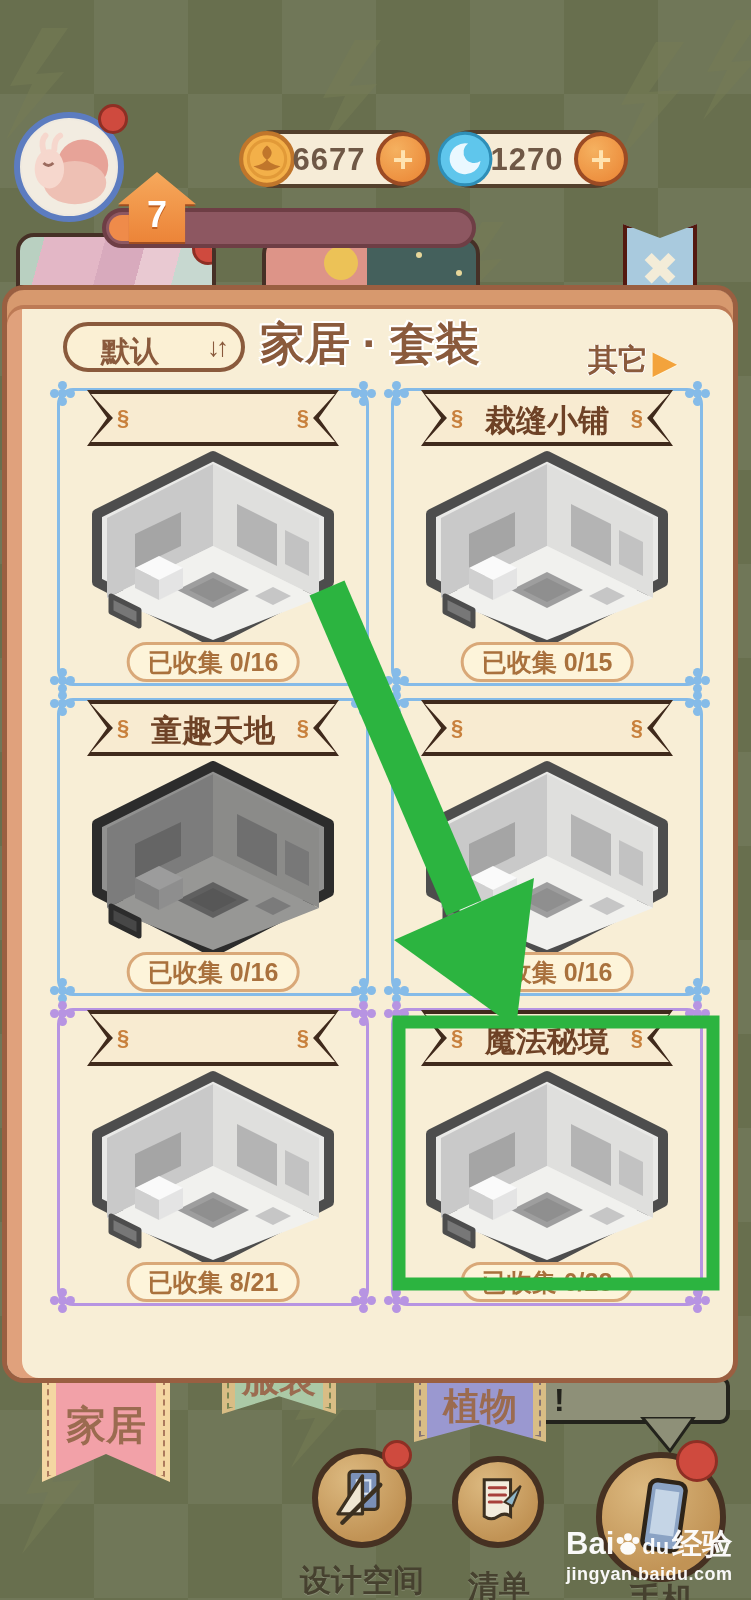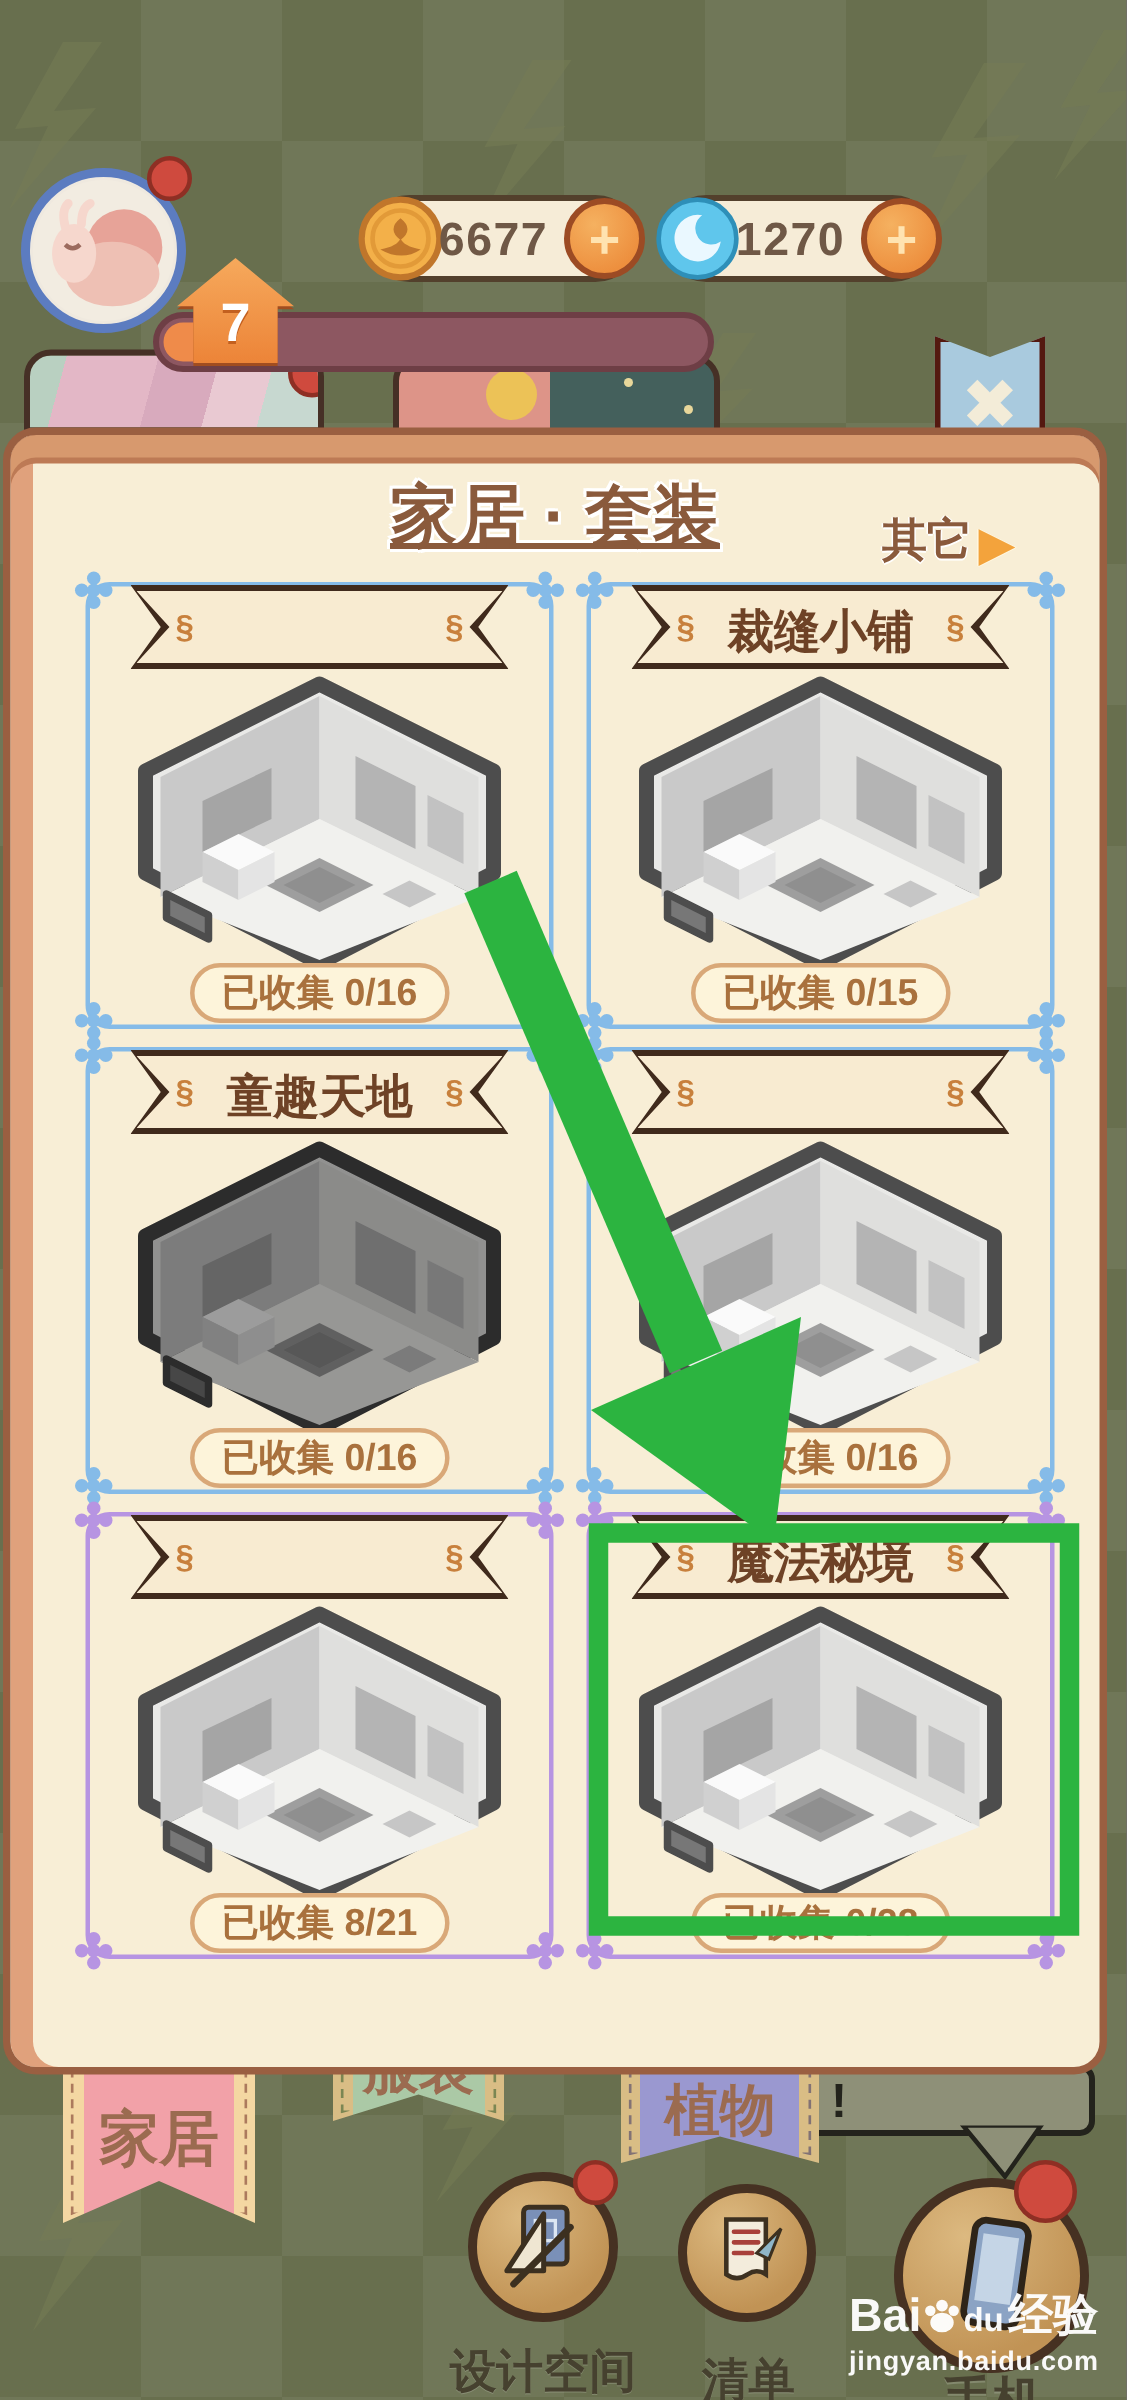--- a/index.html
+++ b/index.html
@@ -61,21 +61,21 @@
   
   .panel{position:absolute;left:2px;top:285px;width:736px;height:1098px;z-index:4;
     background:#f8eed6;border:5px solid #9a5f41;border-radius:22px;box-sizing:border-box;
     box-shadow:inset 0 15px 0 #d7996e, inset 0 19px 0 #bd7a55, inset 15px 0 0 #e0a17c;}
   .sortbtn{position:absolute;left:56px;top:32px;width:182px;height:50px;border-radius:28px;
     background:#fbf0d4;border:4px solid #8a5a3c;box-sizing:border-box;}
   .sortbtn .lbl{position:absolute;left:34px;top:6px;font-size:29px;font-weight:bold;color:#8a5a3c;}
   .sortbtn .ico{position:absolute;right:16px;top:6px;font-size:26px;font-weight:bold;color:#8a5a3c;letter-spacing:-4px;}
   .ptitle{position:absolute;left:0;right:0;top:24px;text-align:center;
     font-size:45px;font-weight:bold;color:#8a5a3c;
-    text-shadow:2px 0 0 #fff,-2px 0 0 #fff,0 2px 0 #fff,0 -2px 0 #fff,2px 2px 0 #fff,-2px -2px 0 #fff;text-decoration:underline;}
+    text-shadow:2px 0 0 #fff,-2px 0 0 #fff,0 2px 0 #fff,0 -2px 0 #fff,2px 2px 0 #fff,-2px -2px 0 #fff;}
   .morebtn{position:absolute;right:56px;top:50px;height:40px;}
   .morebtn .lbl{font-size:30px;font-weight:bold;color:#8a5a3c;
     text-shadow:1px 0 0 #fff,-1px 0 0 #fff,0 1px 0 #fff;}
   .morebtn .arr{font-size:32px;color:#f3a33c;vertical-align:-3px;
     text-shadow:1px 0 0 #fff7e0,-1px 0 0 #fff7e0,0 1px 0 #fff7e0;}
 
   
   .card{position:absolute;width:312px;height:298px;}
   .card.p1{left:50px;top:98px;}  .card.p2{left:384px;top:98px;}
   .card.p3{left:50px;top:408px;} .card.p4{left:384px;top:408px;}
@@ -246,20 +246,24 @@
   </div>
   <div class="ptab ptab2">
     <div class="sun"></div>
     <div class="star" style="left:150px;top:12px"></div>
   </div>
   <div class="closebtn">
     <span>✖</span>
   </div>
 
   <div class="panel">
+    <div class="sortbtn">
+      <span class="lbl">默认</span>
+      <span class="ico">↓↑</span>
+    </div>
     <div class="ptitle">家居 · 套装</div>
     <div class="morebtn">
       <span class="lbl">其它</span>
       <span class="arr">▶</span>
     </div>
 
     <div class="card blue p1">
       <div class="frame">
         <i class="flower fl-tl"></i>
           <i class="flower fl-tr"></i>

